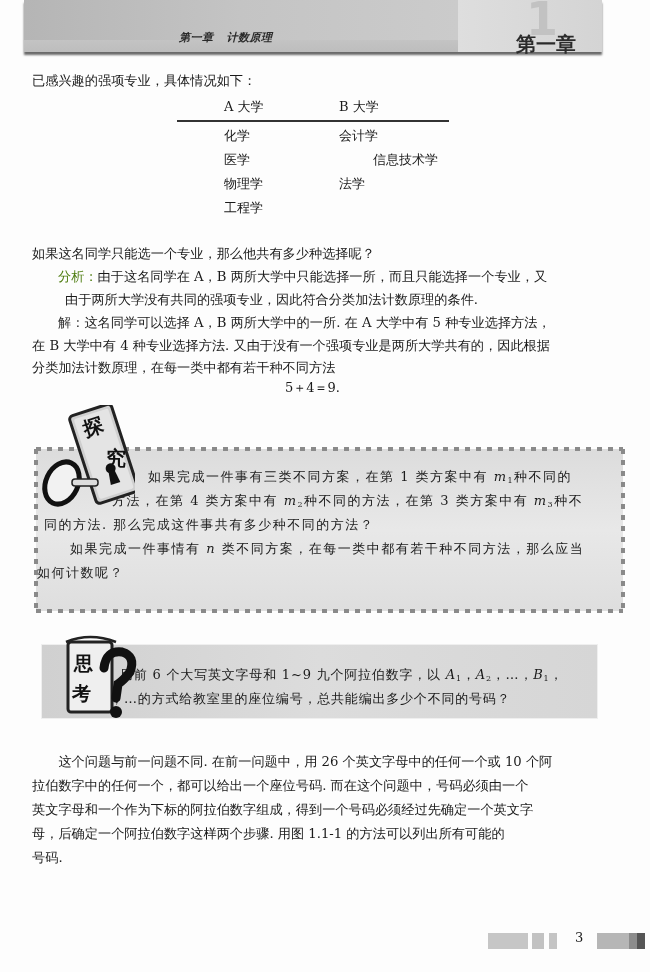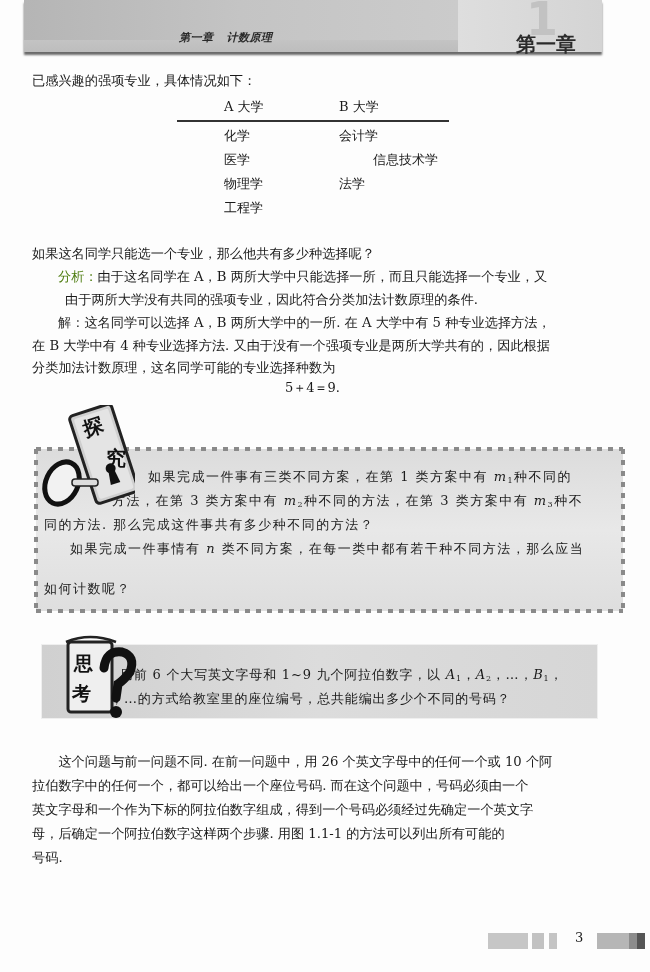--- a/index.html
+++ b/index.html
@@ -124,40 +124,40 @@
 
 <div class="text" style="left:58px; top:266px;">
   <span style="color:#4d7c0f">分析：</span><span>由于这名同学在 A，B 两所大学中只能选择一所，而且只能选择一个专业，又</span>
 </div>
 <div class="text" style="left:32px; top:289px;margin-left:33px;">由于两所大学没有共同的强项专业，因此符合分类加法计数原理的条件.</div>
 
 <div class="text" style="left:58px; top:312px;">
   <span style="color:#333">解：</span><span>这名同学可以选择 A，B 两所大学中的一所. 在 A 大学中有 5 种专业选择方法，</span>
 </div>
 <div class="text" style="left:32px; top:335px;">在 B 大学中有 4 种专业选择方法. 又由于没有一个强项专业是两所大学共有的，因此根据</div>
-<div class="text" style="left:32px; top:357px;">分类加法计数原理，这名同学可能的专业选择种数为</div>
+<div class="text" style="left:32px; top:357px;">分类加法计数原理，在每一类中都有若干种不同方法</div>
 <div class="equation">5＋4＝9.</div>
 
 <div class="explore-box">
   <div class="dash-top"></div>
   <div class="dash-bottom"></div>
   <div class="dash-left"></div>
   <div class="dash-right"></div>
 
   <div class="explore-text" style="left:112px; top:16px;">
     <span>如果完成一件事有三类不同方案，在第 1 类方案中有 </span><i class="m">m</i><sub>1</sub><span>种不同的</span>
   </div>
   <div class="explore-text" style="left:76px; top:40px;">
-    <span>方法，在第 3 类方案中有 </span><i class="m">m</i><sub>2</sub><span>种不同的方法，在第 3 类方案中有 </span><i class="m">m</i><sub>3</sub><span>种不</span>
+    <span>方法，在第 4 类方案中有 </span><i class="m">m</i><sub>2</sub><span>种不同的方法，在第 3 类方案中有 </span><i class="m">m</i><sub>3</sub><span>种不</span>
   </div>
   <div class="explore-text" style="left:8px; top:64px;">同的方法. 那么完成这件事共有多少种不同的方法？</div>
   <div class="explore-text" style="left:34px; top:88px;">
     <span>如果完成一件事情有 </span><i class="m">n</i><span> 类不同方案，在每一类中都有若干种不同方法，那么应当</span>
   </div>
-  <div class="explore-text" style="left:8px; top:112px;margin-top:16px;">如何计数呢？</div>
+  <div class="explore-text" style="left:1px; top:112px;">如何计数呢？</div>
 </div>
 
 <svg class="explore-icon" viewBox="0 0 95 110">
   <g transform="rotate(-18 60 50)">
     <rect x="42" y="4" width="44" height="92" rx="4" fill="#cfcfcf" stroke="#222" stroke-width="3"></rect>
     <rect x="46" y="8" width="36" height="84" rx="2" fill="#e4e4e4"></rect>
     <circle cx="66" cy="66" r="5" fill="#111"></circle>
     <path d="M63 68 L61 82 L71 82 L69 68 Z" fill="#111"></path>
   </g>
   <text x="44" y="30" font-family="DejaVu Serif, serif" font-size="20" font-weight="bold" fill="#111" transform="rotate(-18 50 25)">探</text>

